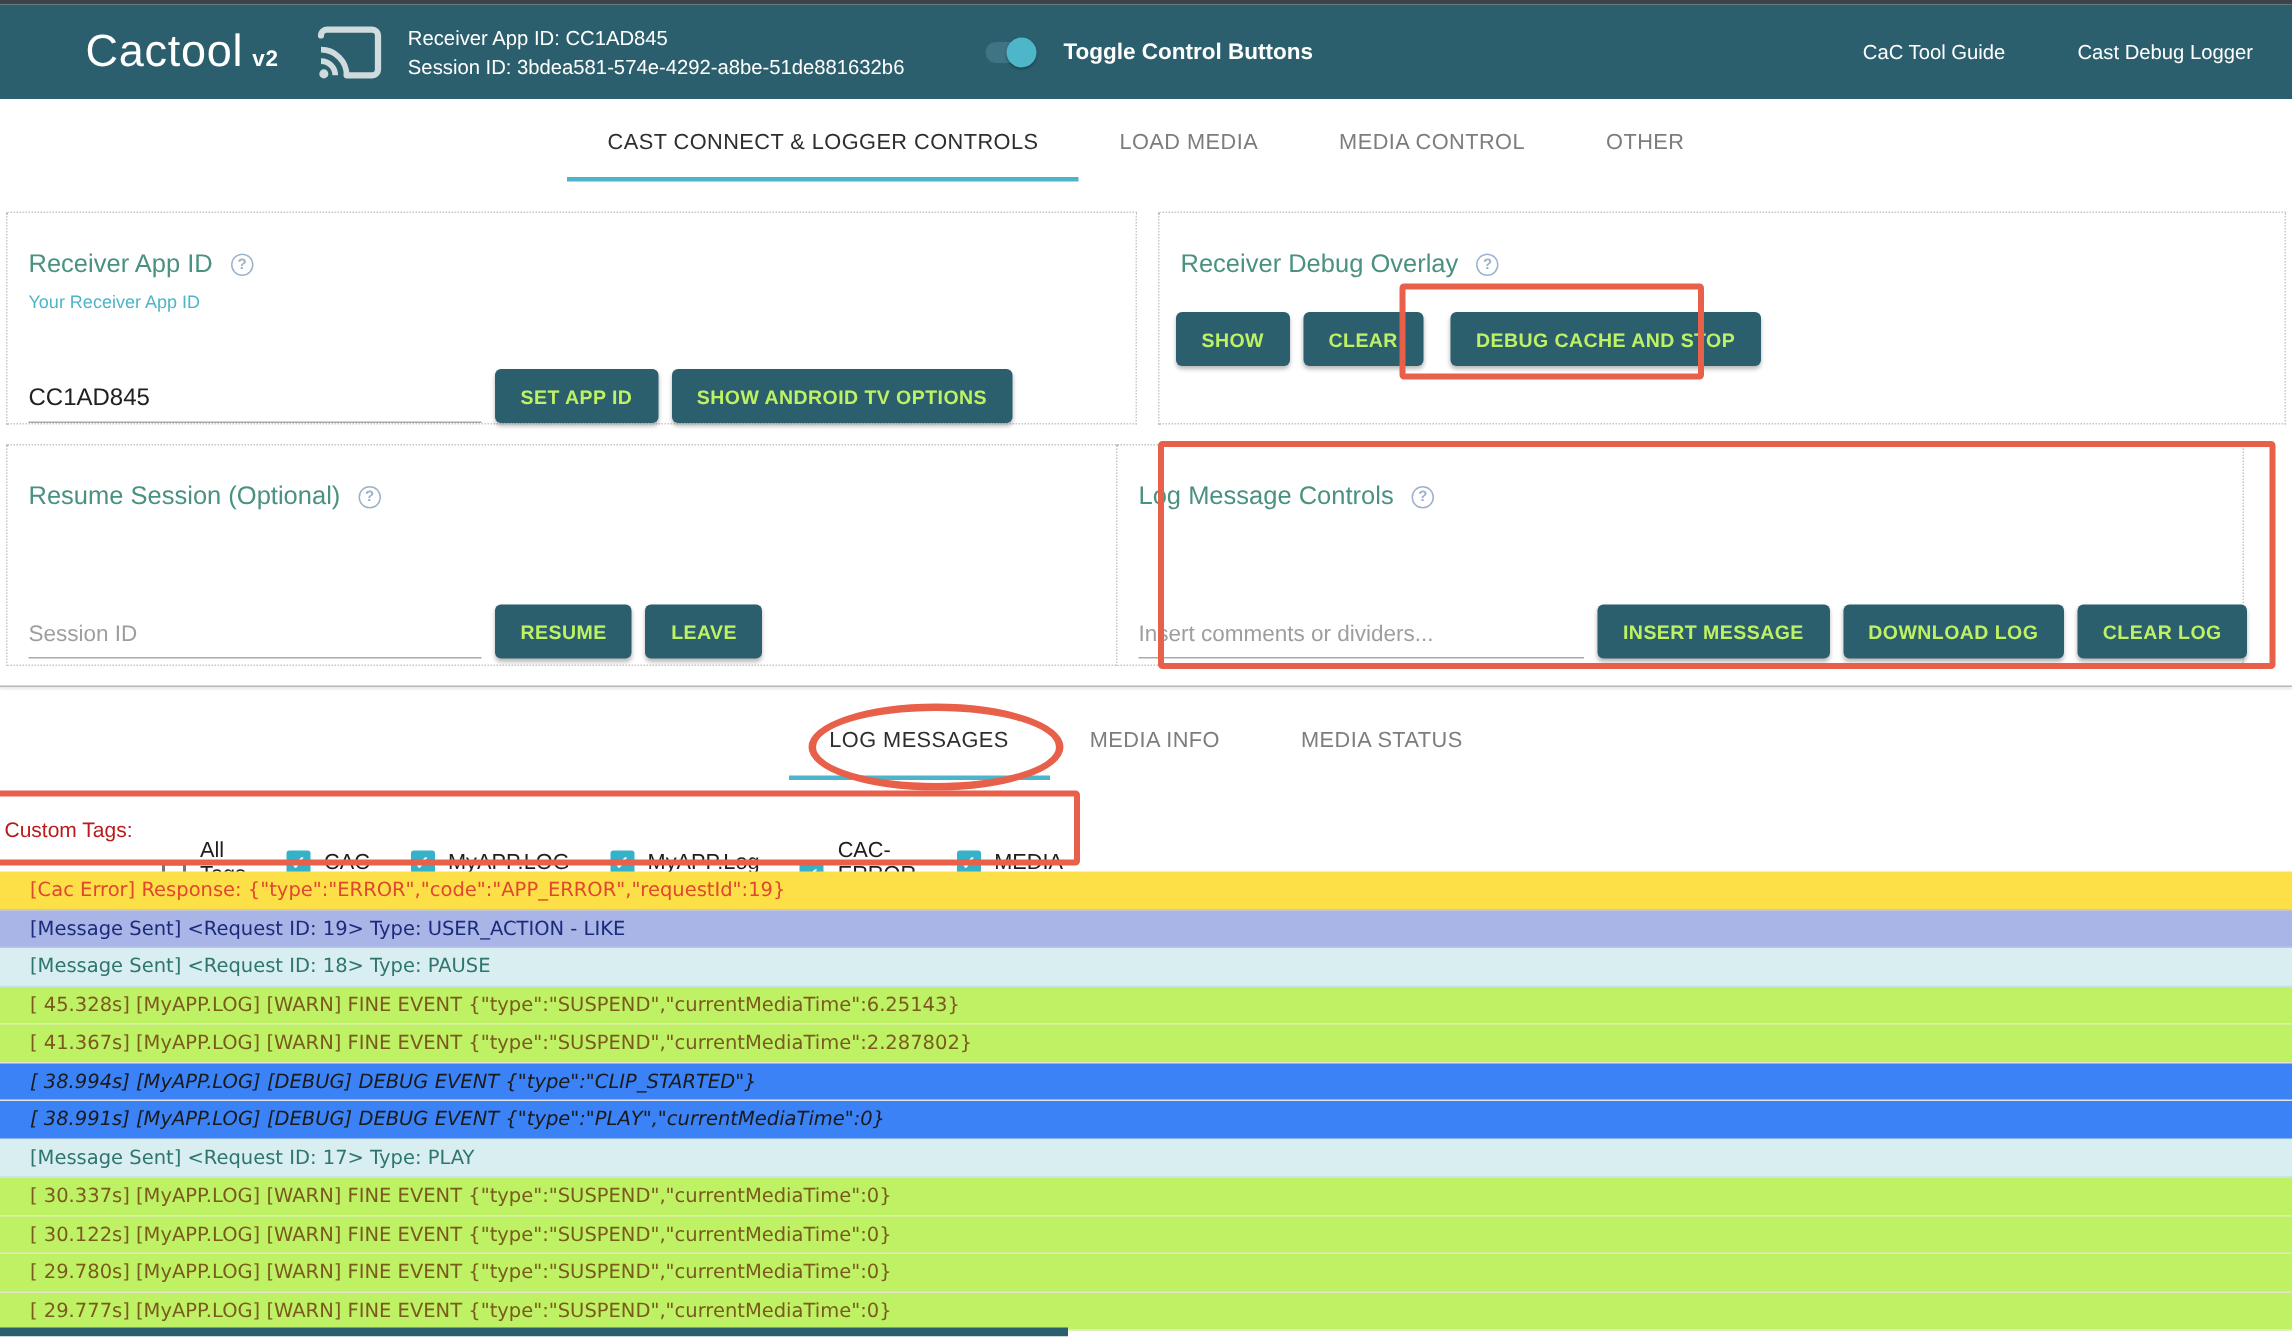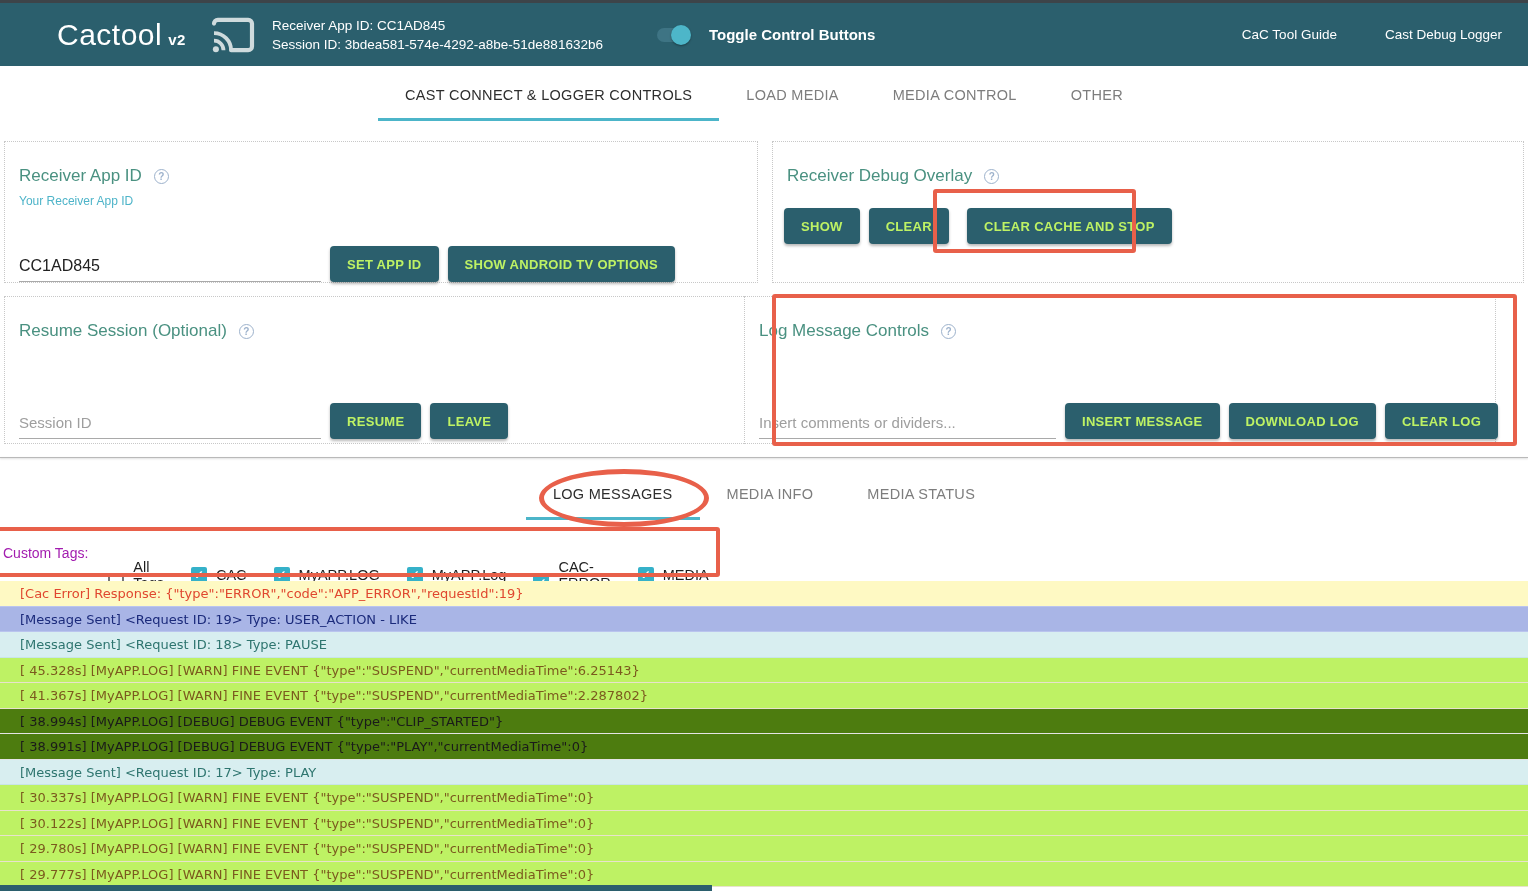--- a/index.html
+++ b/index.html
@@ -56,37 +56,37 @@
   .p2 .btn:last-child { margin-left:18px; }
   .grow { flex:1; }
 
   
   .divider { position:absolute; left:0; top:457px; width:100%; height:1px; background:#b9b9b9;
              box-shadow:0 1px 2px rgba(0,0,0,.18); }
 
   
   .tags-row { position:absolute; left:0; top:528px; width:730px; height:49px;
               display:flex; align-items:center; padding-left:3px; }
-  .tags-label { font-size:14px; color:#a21caf; margin-right:20px; white-space:nowrap; }
+  .tags-label { font-size:14px; color:#b91c1c; margin-right:20px; white-space:nowrap; }
   .tag { display:flex; align-items:flex-end; margin-right:27px; cursor:pointer;margin-top:44px; }
   .cb { width:16px; height:16px; border-radius:2px; margin-right:9px; flex:0 0 auto;
         display:flex; align-items:center; justify-content:center; }
   .cb.unchecked { border:2px solid #757575; background:#fff; }
   .cb.checked { background:#35b1c9; color:#fff; font-size:12px; font-weight:700; line-height:16px; }
   .tag .tlabel { font-size:14.5px; color:#1e1e1e; }
 
   
   .log-list { position:absolute; left:0; top:581px; width:100%; }
   .log-row { height:25.5px; line-height:25px; font-family:"DejaVu Sans", sans-serif;
              font-size:13px; padding-left:20px; white-space:nowrap; overflow:hidden; }
-  .log-row.error          { background:#fef9c3; color:#e0472f; border-bottom:1px solid #bac4ee; }
+  .log-row.error          { background:#fde047; color:#e0472f; border-bottom:1px solid #bac4ee; }
   .log-row.sent-primary   { background:#a9b5e6; color:#1b2a7b; border-bottom:1px solid #bac4ee; }
   .log-row.sent-secondary { background:#d8eef0; color:#2e756f; border-bottom:1px solid #c9e4e8; }
   .log-row.warn           { background:#bef264; color:#7b5a1e; border-bottom:1px solid #e8e2cd; }
-  .log-row.debug          { background:#4d7c0f; color:#1a1a1a; border-bottom:1px solid #e4e4e4; }
+  .log-row.debug          { background:#3b82f6; color:#1a1a1a; border-bottom:1px solid #e4e4e4;font-style:italic; }
 
   
   .ann { position:absolute; border:4px solid #e8604a; border-radius:3px; pointer-events:none; z-index:5; }
   .ann-btn   { left:933px; top:189px; width:203px; height:64px; }
   .ann-panel { left:772px; top:294px; width:745px; height:152px; }
   .ann-tags  { left:-4px;  top:527px; width:724px; height:50px; }
   .ann-ellipse { position:absolute; left:539px; top:469px; width:170px; height:58px;
                  border:5px solid #e8604a; border-radius:50%; pointer-events:none; z-index:5; }
 
   .bottom-teal { position:absolute; left:0; top:885px; width:712px; height:6px; background:#2b5f6d; }
@@ -152,21 +152,21 @@
   </div>
 
   <div class="panel p2">
     <div class="panel-title">
       <span>Receiver Debug Overlay</span>
       <span class="help">?</span>
     </div>
     <div class="btngroup" id="p2-buttons">
         <button class="btn">SHOW</button>
         <button class="btn">CLEAR</button>
-        <button class="btn">CLEAR CACHE AND STOP</button>
+        <button class="btn">DEBUG CACHE AND STOP</button>
       </div>
   </div>
 
   <div class="panel p3">
     <div class="panel-title">
       <span>Resume Session (Optional)</span>
       <span class="help">?</span>
     </div>
     <div class="panel-row" style="margin-top:26px;">
       <div class="field">

